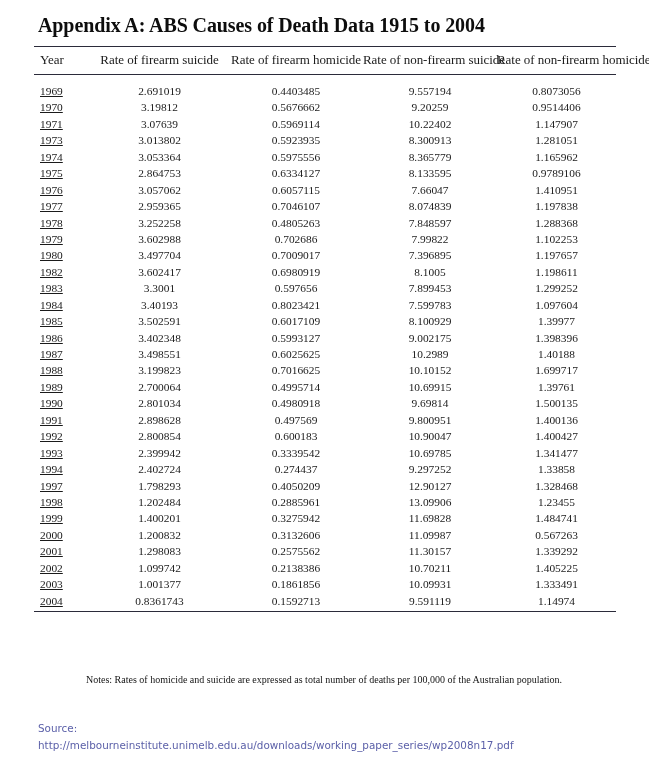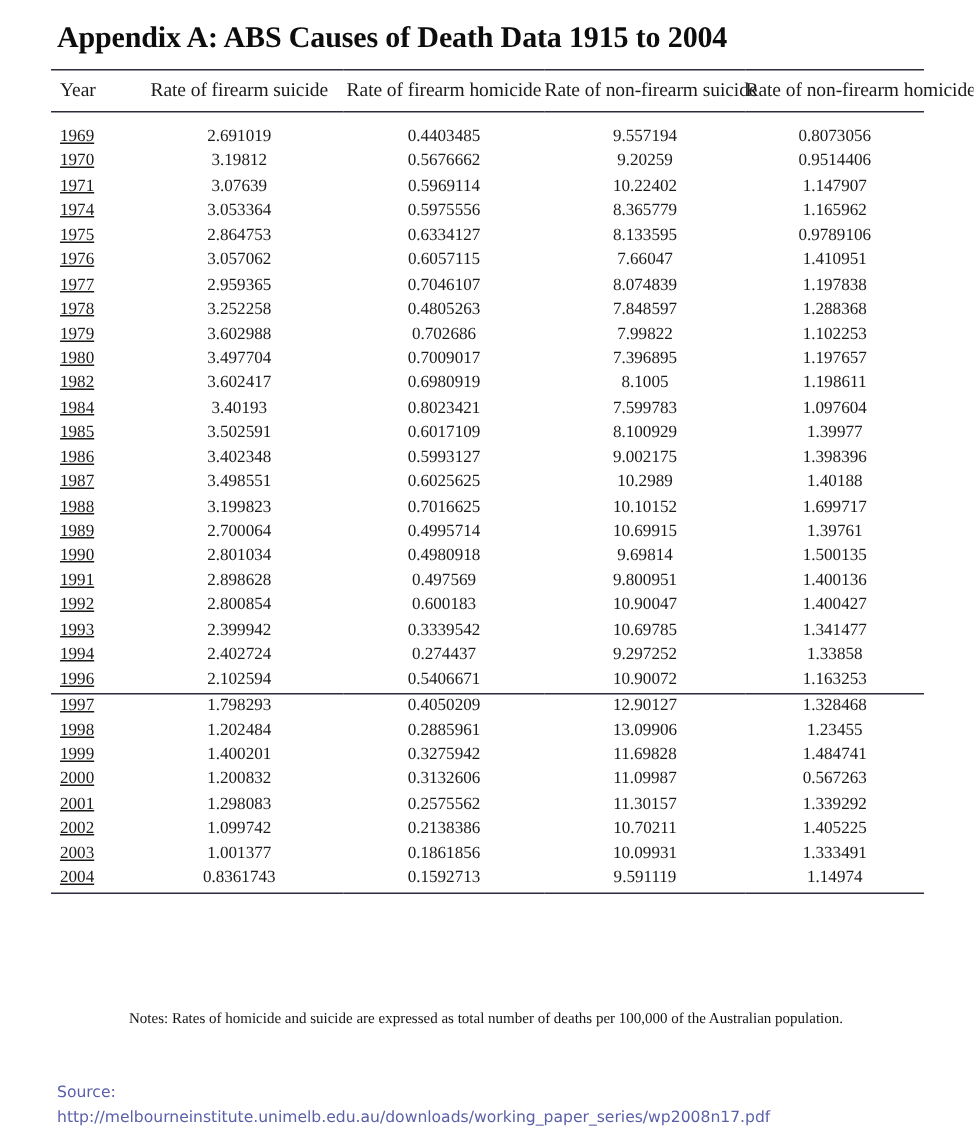--- a/index.html
+++ b/index.html
@@ -151,20 +151,27 @@
             <td>0.9514406</td>
           </tr>
           <tr>
             <td class="year">1971</td>
             <td>3.07639</td>
             <td>0.5969114</td>
             <td>10.22402</td>
             <td>1.147907</td>
           </tr>
           <tr>
+            <td class="year">1973</td>
+            <td>3.013802</td>
+            <td>0.5923935</td>
+            <td>8.300913</td>
+            <td>1.281051</td>
+          </tr>
+          <tr>
             <td class="year">1974</td>
             <td>3.053364</td>
             <td>0.5975556</td>
             <td>8.365779</td>
             <td>1.165962</td>
           </tr>
           <tr>
             <td class="year">1975</td>
             <td>2.864753</td>
             <td>0.6334127</td>
@@ -207,20 +214,27 @@
             <td>1.197657</td>
           </tr>
           <tr>
             <td class="year">1982</td>
             <td>3.602417</td>
             <td>0.6980919</td>
             <td>8.1005</td>
             <td>1.198611</td>
           </tr>
           <tr>
+            <td class="year">1983</td>
+            <td>3.3001</td>
+            <td>0.597656</td>
+            <td>7.899453</td>
+            <td>1.299252</td>
+          </tr>
+          <tr>
             <td class="year">1984</td>
             <td>3.40193</td>
             <td>0.8023421</td>
             <td>7.599783</td>
             <td>1.097604</td>
           </tr>
           <tr>
             <td class="year">1985</td>
             <td>3.502591</td>
             <td>0.6017109</td>
@@ -282,27 +296,20 @@
             <td>0.3339542</td>
             <td>10.69785</td>
             <td>1.341477</td>
           </tr>
           <tr>
             <td class="year">1994</td>
             <td>2.402724</td>
             <td>0.274437</td>
             <td>9.297252</td>
             <td>1.33858</td>
-          </tr>
-          <tr class="break-after">
-            <td class="year">1996</td>
-            <td>2.102594</td>
-            <td>0.5406671</td>
-            <td>10.90072</td>
-            <td>1.163253</td>
           </tr>
           <tr>
             <td class="year">1997</td>
             <td>1.798293</td>
             <td>0.4050209</td>
             <td>12.90127</td>
             <td>1.328468</td>
           </tr>
           <tr>
             <td class="year">1998</td>

